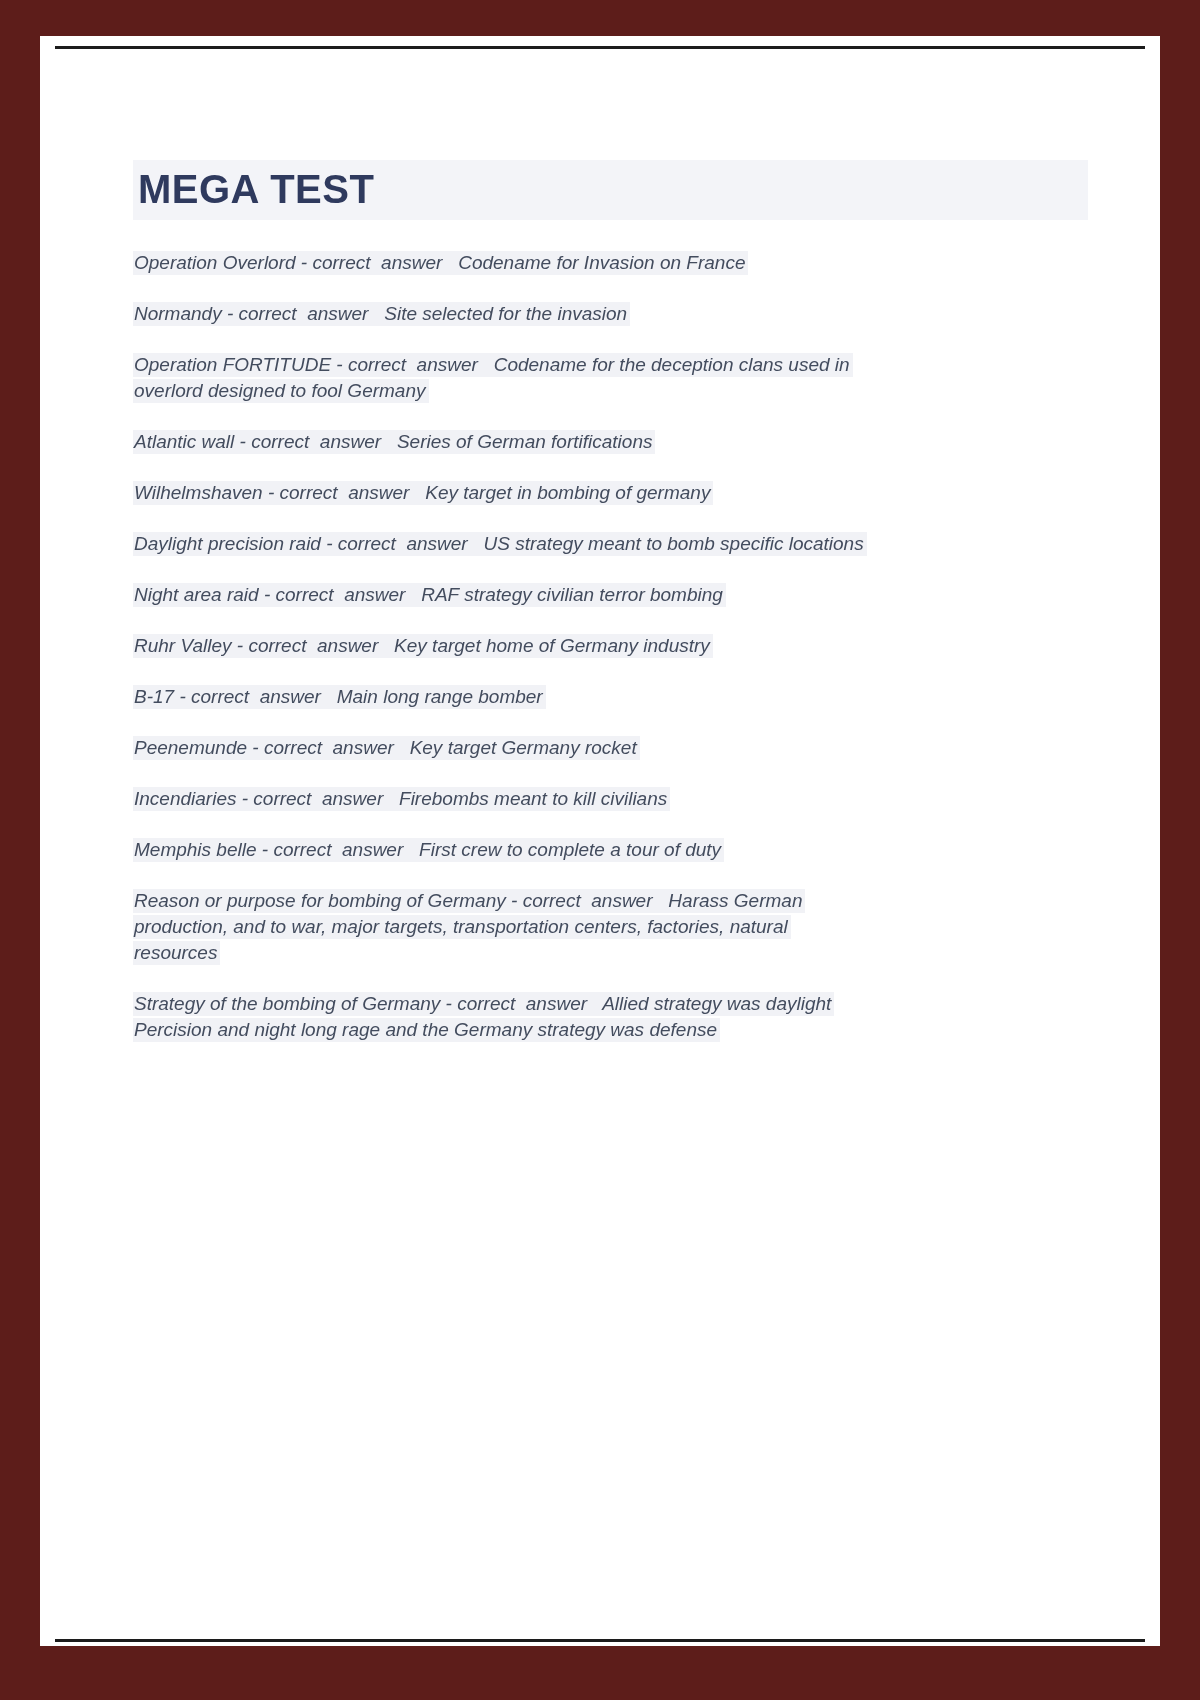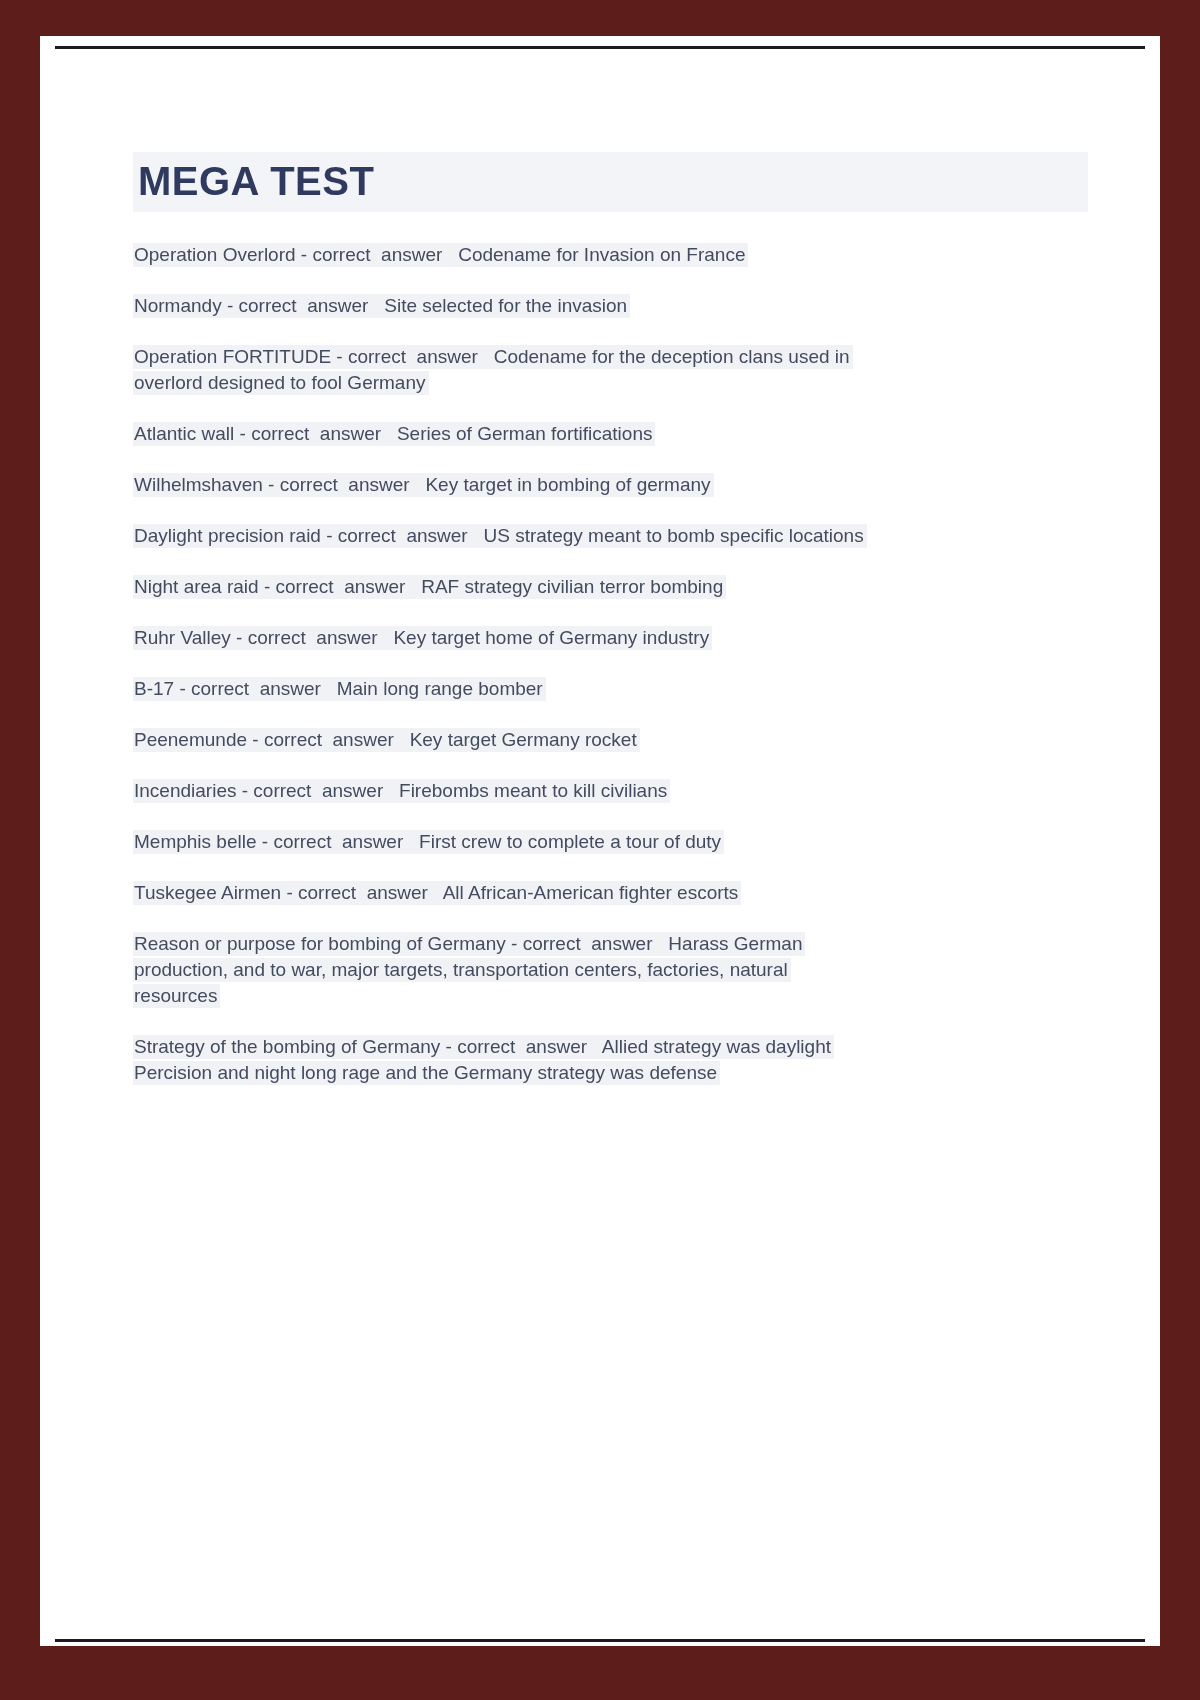--- a/index.html
+++ b/index.html
@@ -31,21 +31,21 @@
 
   
   .rule { position: absolute; background: var(--rule); height: 3px; z-index: 2; }
   .rule-top    { left: 55px; top: 46px; width: 1090px; }
   .rule-bottom { left: 55px; top: 1639px; width: 1090px; }
 
   
   .content {
     position: absolute;
     left: 133px;
-    top: 152px;
+    top: 160px;
     width: 1012px;
     z-index: 1;
   }
   h1.doc-title {
     width: 955px;
     margin: 0 0 30px 0;
     padding: 6px 0 8px 5px;
     background: var(--title-band);
     color: var(--title-text);
     font-size: 40px;
@@ -58,20 +58,21 @@
     font-size: 19px;
     line-height: 26px;
     color: var(--body-text);
   }
   .qa .hl {
     background: var(--highlight);
     white-space: pre-wrap;
     padding: 1px 3px 2px 1px;
     -webkit-box-decoration-break: clone;
     box-decoration-break: clone;
+    font-style: italic;
   }
 </style>
 </head>
 <body>
 
 <div class="frame frame-top"></div>
 <div class="frame frame-bottom"></div>
 <div class="frame frame-left"></div>
 <div class="frame frame-right"></div>
 
@@ -87,20 +88,19 @@
 overlord designed to fool Germany</span></p>
       <p class="qa"><span class="hl">Atlantic wall - correct  answer   Series of German fortifications</span></p>
       <p class="qa"><span class="hl">Wilhelmshaven - correct  answer   Key target in bombing of germany</span></p>
       <p class="qa"><span class="hl">Daylight precision raid - correct  answer   US strategy meant to bomb specific locations</span></p>
       <p class="qa"><span class="hl">Night area raid - correct  answer   RAF strategy civilian terror bombing</span></p>
       <p class="qa"><span class="hl">Ruhr Valley - correct  answer   Key target home of Germany industry</span></p>
       <p class="qa"><span class="hl">B-17 - correct  answer   Main long range bomber</span></p>
       <p class="qa"><span class="hl">Peenemunde - correct  answer   Key target Germany rocket</span></p>
       <p class="qa"><span class="hl">Incendiaries - correct  answer   Firebombs meant to kill civilians</span></p>
       <p class="qa"><span class="hl">Memphis belle - correct  answer   First crew to complete a tour of duty</span></p>
-      <p class="qa"><span class="hl">Tuskegee Airmen - correct  answer   All African-American fighter escorts</span></p>
       <p class="qa"><span class="hl">Reason or purpose for bombing of Germany - correct  answer   Harass German
 production, and to war, major targets, transportation centers, factories, natural
 resources</span></p>
       <p class="qa"><span class="hl">Strategy of the bombing of Germany - correct  answer   Allied strategy was daylight
 Percision and night long rage and the Germany strategy was defense</span></p>
     </div>
 </main>
 
 </body></html>

